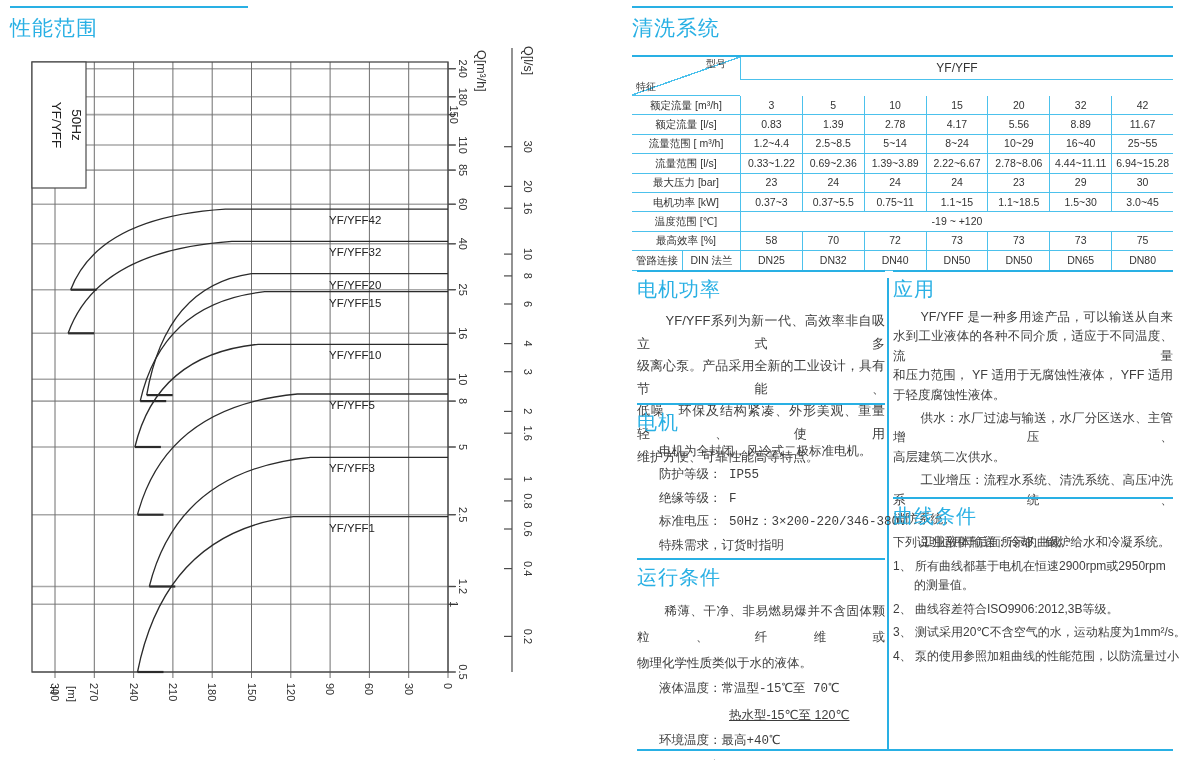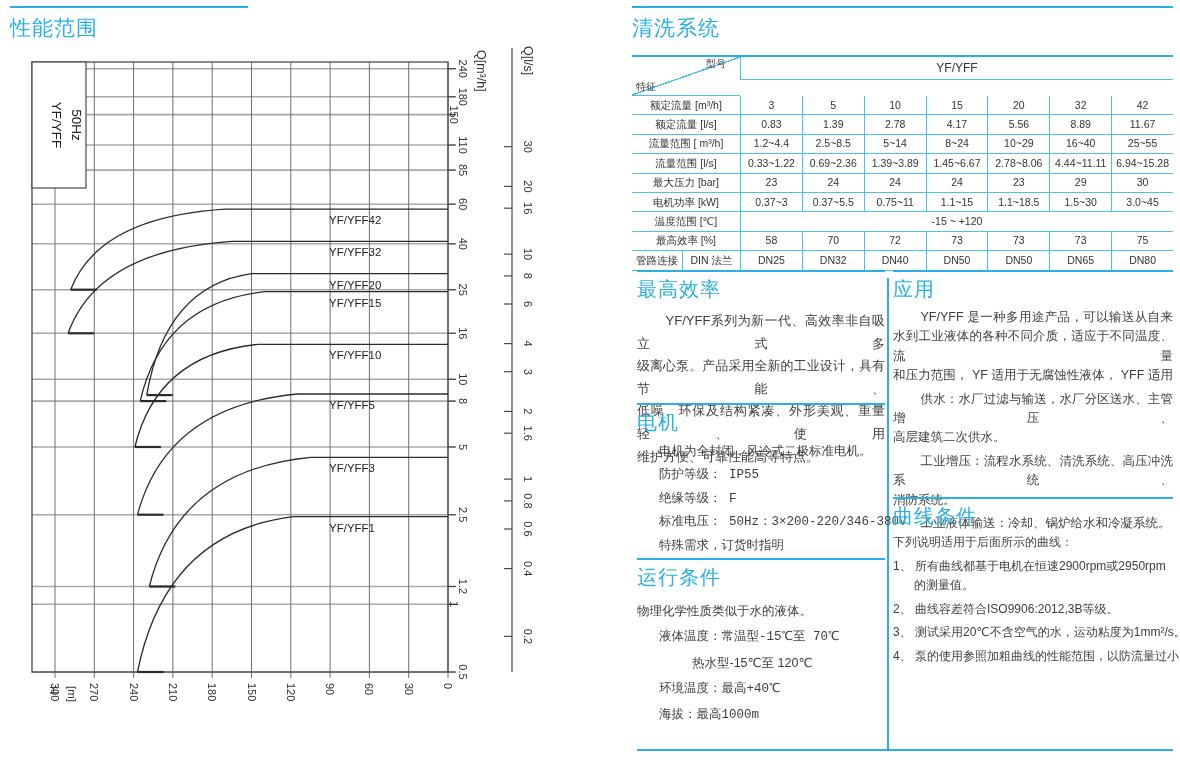--- a/index.html
+++ b/index.html
@@ -40,21 +40,21 @@
   #diag-cell .c-bottom{position:absolute;bottom:1px;left:4px;}
 
   
   .section{position:absolute;border-top:2px solid var(--accent);}
   .section .sec-title{margin:7px 0 0 0;}
   .lines{font-size:12.5px;color:var(--ink);}
   .ln{white-space:nowrap;}
   .ln.justify{white-space:normal;text-align:justify;text-align-last:justify;}
   .ln.indent{text-indent:2.2em;}
   .ln.pad{margin-left:22px;font-family:Liberation Mono, monospace;}
-  .ln.pad2{margin-left:55px;}
+  .ln.pad2{margin-left:92px;text-decoration:underline;}
   .ln.cont{margin-left:21px;}
   .ln.gap{margin-top:4px;}
 
   #sec-overview{left:637px;top:270px;width:248px;}
   #sec-overview .lines{margin-top:11px;line-height:22.6px;font-size:13px;}
   #sec-motor{left:637px;top:403px;width:248px;}
   #sec-motor .lines{margin-top:9px;line-height:23.4px;}
   #sec-operating{left:637px;top:558px;width:248px;}
   #sec-operating .lines{margin-top:11px;line-height:26px;}
   #sec-application{left:893px;top:270px;width:280px;}
@@ -257,42 +257,42 @@
       <div class="tc vl">2.5~8.5</div>
       <div class="tc vl">5~14</div>
       <div class="tc vl">8~24</div>
       <div class="tc vl">10~29</div>
       <div class="tc vl">16~40</div>
       <div class="tc vl">25~55</div>
       <div class="tc lab">流量范围 [l/s]</div>
       <div class="tc vl">0.33~1.22</div>
       <div class="tc vl">0.69~2.36</div>
       <div class="tc vl">1.39~3.89</div>
-      <div class="tc vl">1.45~6.67</div>
+      <div class="tc vl">2.22~6.67</div>
       <div class="tc vl">2.78~8.06</div>
       <div class="tc vl">4.44~11.11</div>
       <div class="tc vl">6.94~15.28</div>
       <div class="tc lab">最大压力 [bar]</div>
       <div class="tc vl">23</div>
       <div class="tc vl">24</div>
       <div class="tc vl">24</div>
       <div class="tc vl">24</div>
       <div class="tc vl">23</div>
       <div class="tc vl">29</div>
       <div class="tc vl">30</div>
       <div class="tc lab">电机功率 [kW]</div>
       <div class="tc vl">0.37~3</div>
       <div class="tc vl">0.37~5.5</div>
       <div class="tc vl">0.75~11</div>
       <div class="tc vl">1.1~15</div>
       <div class="tc vl">1.1~18.5</div>
       <div class="tc vl">1.5~30</div>
       <div class="tc vl">3.0~45</div>
       <div class="tc lab">温度范围 [℃]</div>
-      <div class="tc vl spanv">-15 ~ +120</div>
+      <div class="tc vl spanv">-19 ~ +120</div>
       <div class="tc lab">最高效率 [%]</div>
       <div class="tc vl">58</div>
       <div class="tc vl">70</div>
       <div class="tc vl">72</div>
       <div class="tc vl">73</div>
       <div class="tc vl">73</div>
       <div class="tc vl">73</div>
       <div class="tc vl">75</div>
       <div class="tc ">管路连接</div>
       <div class="tc vl">DIN 法兰</div>
@@ -302,54 +302,56 @@
       <div class="tc vl">DN50</div>
       <div class="tc vl">DN50</div>
       <div class="tc vl">DN65</div>
       <div class="tc vl">DN80</div>
     </div>
 
   <div class="vrule" style="left:887px;top:278px;height:472px;"></div>
   <div class="rule" style="left:637px;top:749px;width:536px;"></div>
 
   <div class="section" id="sec-overview">
-    <div class="sec-title">最高效率</div>
+    <div class="sec-title">电机功率</div>
     <div class="lines">
         <div class="ln indent justify">YF/YFF系列为新一代、高效率非自吸立式多</div>
         <div class="ln justify">级离心泵。产品采用全新的工业设计，具有节能、</div>
         <div class="ln justify">低噪、环保及结构紧凑、外形美观、重量轻、使用</div>
         <div class="ln ">维护方便、可靠性能高等特点。</div>
       </div>
   </div>
   <div class="section" id="sec-motor">
     <div class="sec-title">电机</div>
     <div class="lines">
         <div class="ln pad">电机为全封闭，风冷式二极标准电机。</div>
         <div class="ln pad">防护等级：  IP55</div>
         <div class="ln pad">绝缘等级：  F</div>
         <div class="ln pad">标准电压：  50Hz：3×200-220/346-380V</div>
         <div class="ln pad">特殊需求，订货时指明</div>
       </div>
   </div>
   <div class="section" id="sec-operating">
     <div class="sec-title">运行条件</div>
     <div class="lines">
+        <div class="ln indent justify">稀薄、干净、非易燃易爆并不含固体颗粒、纤维或</div>
         <div class="ln ">物理化学性质类似于水的液体。</div>
         <div class="ln pad">液体温度：常温型-15℃至 70℃</div>
         <div class="ln pad2">热水型-15℃至 120℃</div>
         <div class="ln pad">环境温度：最高+40℃</div>
         <div class="ln pad">海拔：最高1000m</div>
       </div>
   </div>
   <div class="section" id="sec-application">
     <div class="sec-title">应用</div>
     <div class="lines">
         <div class="ln indent justify">YF/YFF 是一种多用途产品，可以输送从自来</div>
         <div class="ln justify">水到工业液体的各种不同介质，适应于不同温度、流量</div>
         <div class="ln justify">和压力范围， YF 适用于无腐蚀性液体， YFF 适用</div>
+        <div class="ln ">于轻度腐蚀性液体。</div>
         <div class="ln indent justify gap">供水：水厂过滤与输送，水厂分区送水、主管增压、</div>
         <div class="ln ">高层建筑二次供水。</div>
         <div class="ln indent justify gap">工业增压：流程水系统、清洗系统、高压冲洗系统、</div>
         <div class="ln ">消防系统。</div>
         <div class="ln indent gap">工业液体输送：冷却、锅炉给水和冷凝系统。</div>
       </div>
   </div>
   <div class="section" id="sec-curve">
     <div class="sec-title">曲线条件</div>
     <div class="lines">

